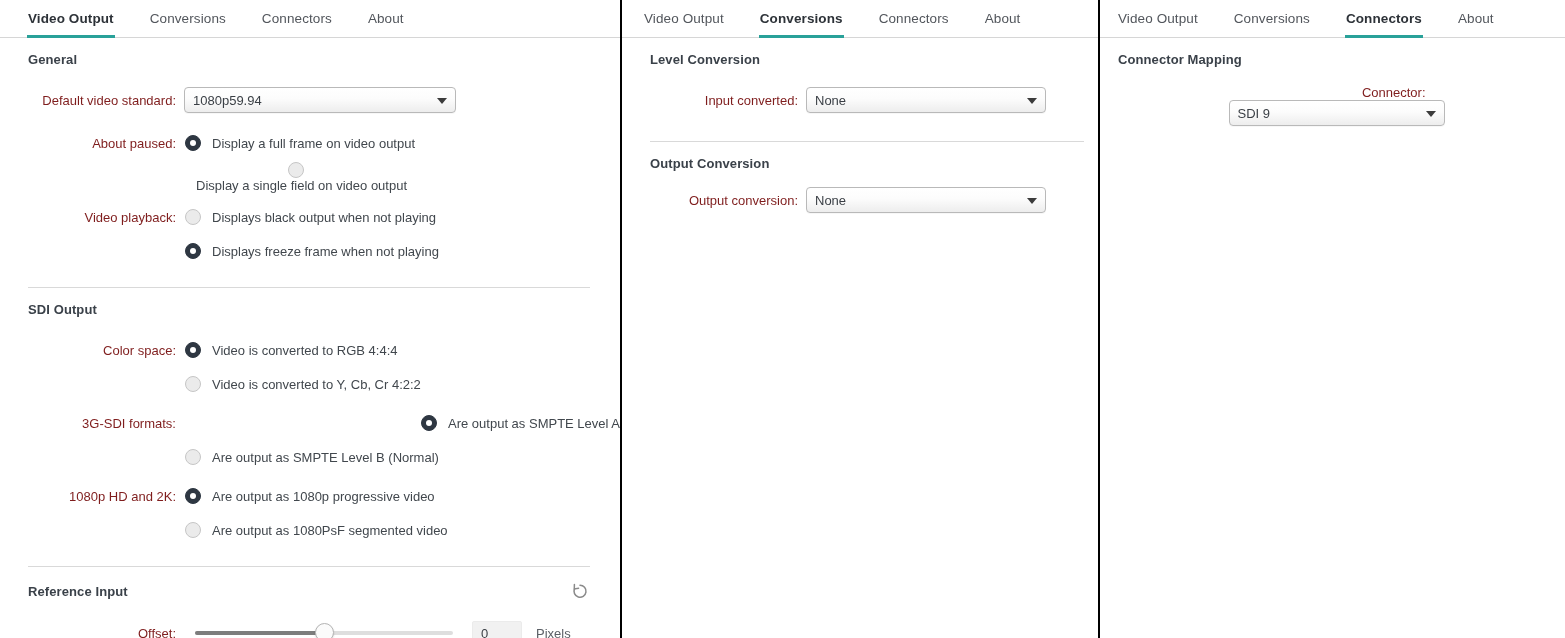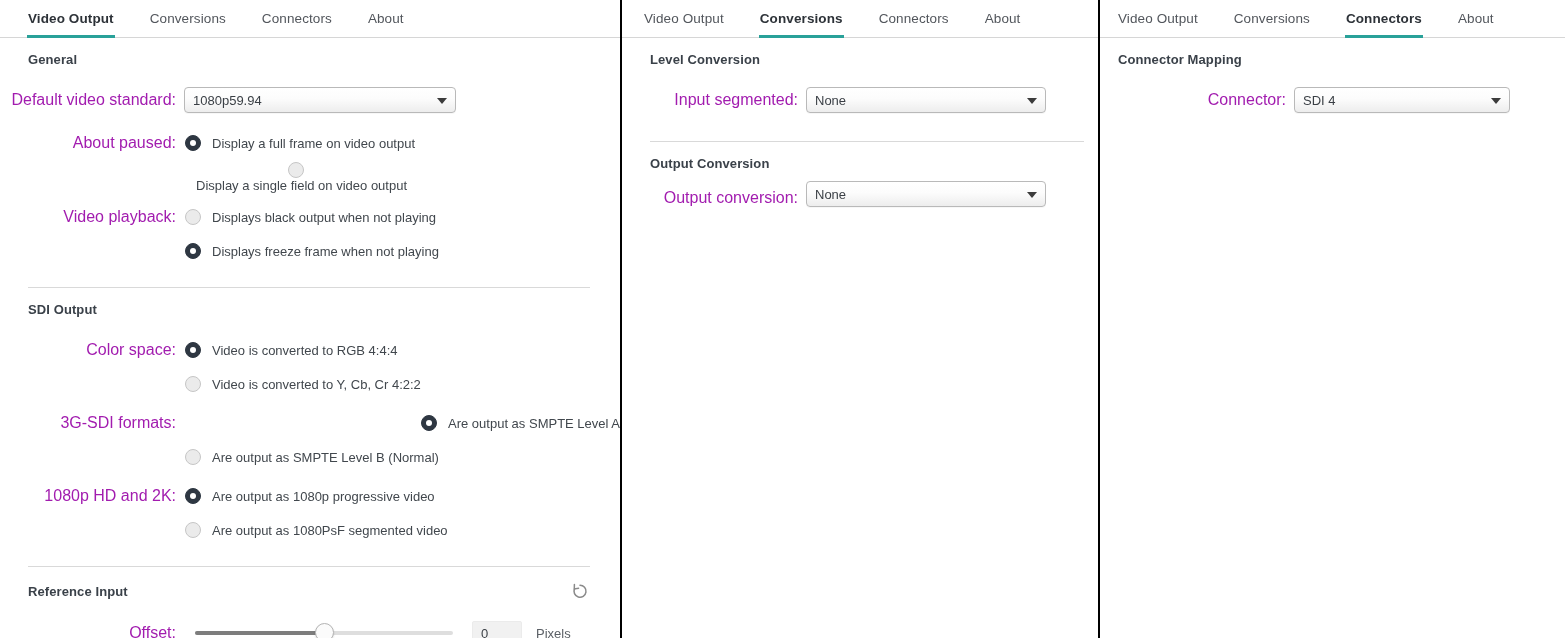--- a/index.html
+++ b/index.html
@@ -82,22 +82,22 @@
   .panel.p1 .hr { margin: 0 30px 0 28px; }
   .panel.p2 .hr { margin: 0 14px 0 28px; }
 
   
   .row {
     display: flex;
     align-items: center;
     min-height: 30px;
   }
   .rowlabel {
-    font-size: 16px;
-    color: #a21caf;
+    font-size: 13px;
+    color: #7f1d1d;
     text-align: right;
     white-space: nowrap;
   }
 
   
   .dropdown {
     position: relative;
     height: 26px;
     border: 1px solid #b9b9b9;
     border-radius: 4px;
@@ -350,32 +350,32 @@
       <div class="tab active">Conversions</div>
       <div class="tab">Connectors</div>
       <div class="tab">About</div>
     </div>
 
     <div class="content">
 
       <div class="section-title">Level Conversion</div>
 
       <div class="row" style="margin-top:18px;">
-        <div class="rowlabel" style="width:176px;">Input segmented:</div>
+        <div class="rowlabel" style="width:176px;">Input converted:</div>
         <div class="dropdown" style="width:240px;margin-left:8px;">
           <span>None</span>
           <span class="caret"></span>
         </div>
       </div>
 
       <div class="hr" style="margin-top:26px;"></div>
 
       <div class="section-title">Output Conversion</div>
 
-      <div class="row" style="margin-top:6px;align-items:flex-end;">
+      <div class="row" style="margin-top:14px;">
         <div class="rowlabel" style="width:176px;">Output conversion:</div>
         <div class="dropdown" style="width:240px;margin-left:8px;">
           <span>None</span>
           <span class="caret"></span>
         </div>
       </div>
 
     </div>
   </div>
 
@@ -385,24 +385,24 @@
       <div class="tab">Video Output</div>
       <div class="tab">Conversions</div>
       <div class="tab active">Connectors</div>
       <div class="tab">About</div>
     </div>
 
     <div class="content">
 
       <div class="section-title">Connector Mapping</div>
 
-      <div class="row" style="margin-top:18px;">
+      <div class="row" style="margin-top:18px;flex-direction:column;">
         <div class="rowlabel" style="width:186px;">Connector:</div>
         <div class="dropdown" style="width:216px;margin-left:8px;">
-          <span>SDI 4</span>
+          <span>SDI 9</span>
           <span class="caret"></span>
         </div>
       </div>
 
     </div>
   </div>
 
 </div>
 
 </body></html>

